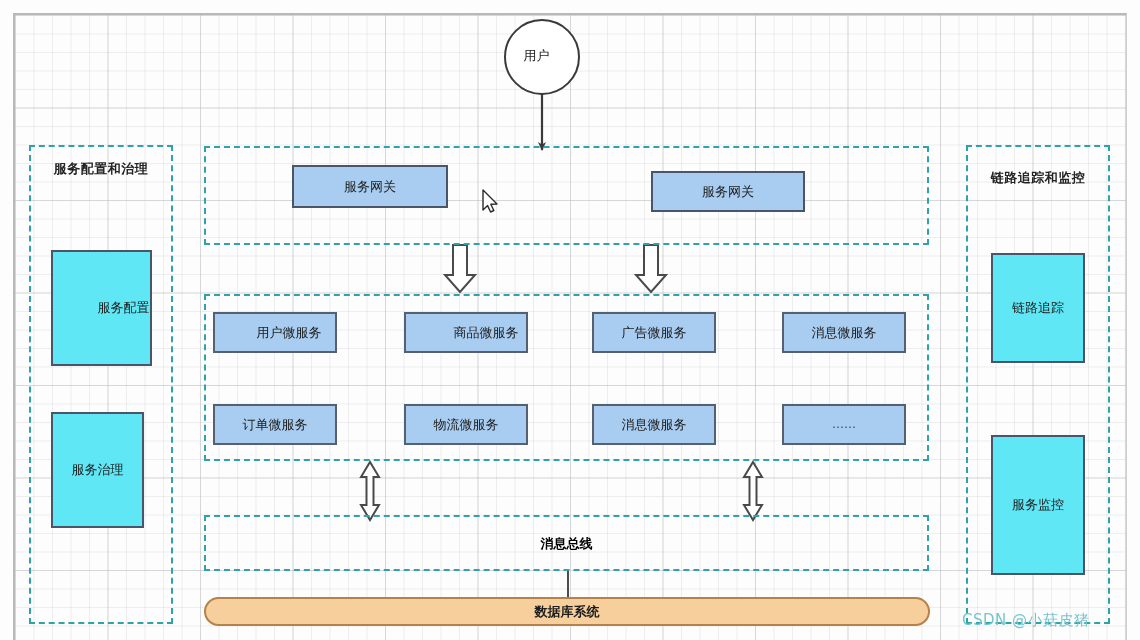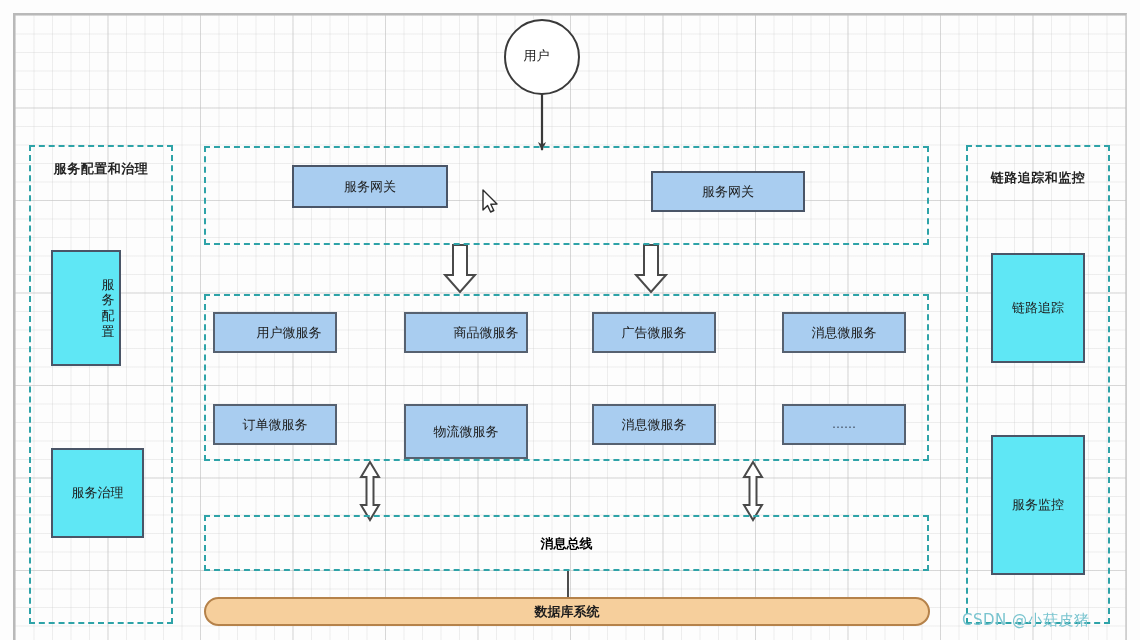--- a/index.html
+++ b/index.html
@@ -143,42 +143,42 @@
     <g transform="translate(483,190)">
       <path d="M0,0 L0,20 L4.6,15.6 L7.6,22 L10.8,20.5 L7.8,14.2 L14,14 Z" fill="#ffffff" stroke="#2b2b2b" stroke-width="1.4" stroke-linejoin="round"></path>
     </g>
   </svg>
 
   <div class="abs" style="left:505px; top:47px; width:63px; text-align:center; font-size:13px; color:#1c1c1c;">用户</div>
 
   <div class="region" style="left:29px; top:145px; width:144px; height:479px;">
     <div class="region-title" style="top:13px;">服务配置和治理</div>
   </div>
-  <div class="node node-cyan" style="left:51px; top:250px; width:70px; height:116px;padding-left:44px;">服务配置</div>
-  <div class="node node-cyan" style="left:51px; top:448px; width:93px; height:90px;">服务治理</div>
+  <div class="node node-cyan" style="left:51px; top:250px; width:101px; height:116px;padding-left:44px;">服务配置</div>
+  <div class="node node-cyan" style="left:51px; top:412px; width:93px; height:116px;">服务治理</div>
 
   <div class="region" style="left:966px; top:145px; width:144px; height:479px;">
     <div class="region-title" style="top:22px;">链路追踪和监控</div>
   </div>
   <div class="node node-cyan" style="left:991px; top:253px; width:94px; height:110px;">链路追踪</div>
   <div class="node node-cyan" style="left:991px; top:435px; width:94px; height:140px;">服务监控</div>
 
   <div class="region" style="left:204px; top:146px; width:725px; height:99px;"></div>
   <div class="node node-blue" style="left:292px; top:165px; width:156px; height:43px;">服务网关</div>
   <div class="node node-blue" style="left:651px; top:171px; width:154px; height:41px;">服务网关</div>
 
   <div class="region" style="left:204px; top:294px; width:725px; height:167px;"></div>
 
   <div class="node node-blue-soft" style="left:213px; top:312px; width:124px; height:41px;padding-left:28px;">用户微服务</div>
   <div class="node node-blue-soft" style="left:404px; top:312px; width:124px; height:41px;padding-left:40px;">商品微服务</div>
   <div class="node node-blue-soft" style="left:592px; top:312px; width:124px; height:41px;">广告微服务</div>
   <div class="node node-blue-soft" style="left:782px; top:312px; width:124px; height:41px;">消息微服务</div>
 
   <div class="node node-blue-soft" style="left:213px; top:404px; width:124px; height:41px;">订单微服务</div>
-  <div class="node node-blue-soft" style="left:404px; top:404px; width:124px; height:55px;">物流微服务</div>
+  <div class="node node-blue-soft" style="left:404px; top:404px; width:124px; height:41px;">物流微服务</div>
   <div class="node node-blue-soft" style="left:592px; top:404px; width:124px; height:41px;">消息微服务</div>
   <div class="node node-blue-soft" style="left:782px; top:404px; width:124px; height:41px; font-size:12px; color:#3d4a5c;">……</div>
 
   <div class="region" style="left:204px; top:515px; width:725px; height:56px;">
     <div class="bus-label" style="top:18px;">消息总线</div>
   </div>
 
   <div class="node node-orange node-bold" style="left:204px; top:597px; width:726px; height:29px;">数据库系统</div>
 
   <div class="watermark" style="left:962px; top:611px;">CSDN @小菇皮猪</div>

